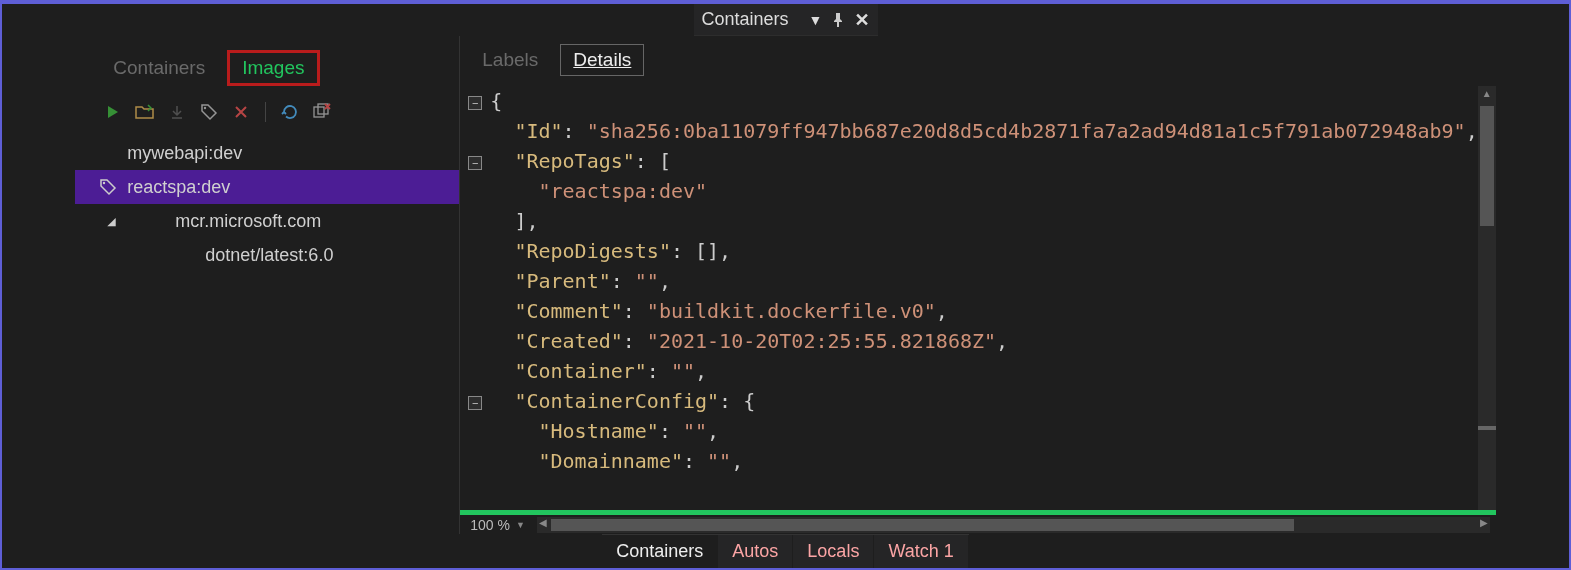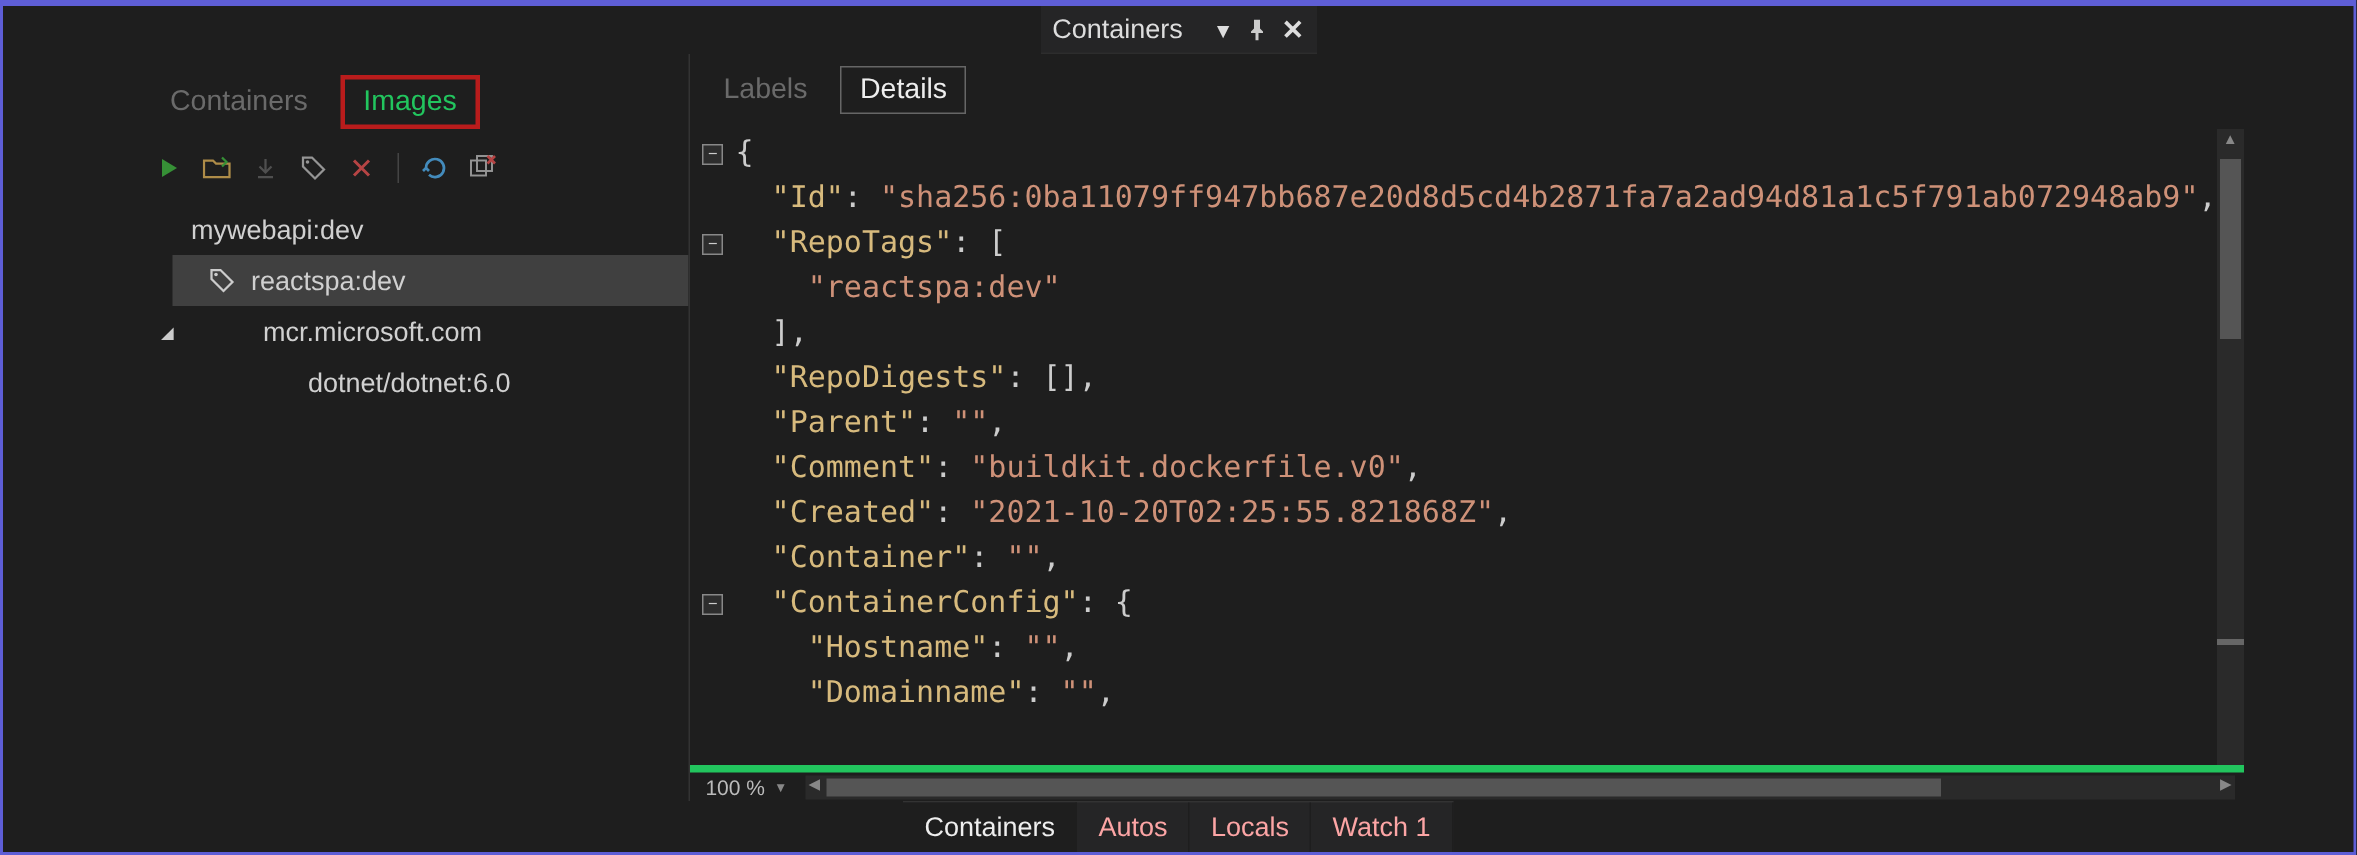--- a/index.html
+++ b/index.html
@@ -102,22 +102,21 @@
     align-items: center;
     height: 34px;
     font-size: 18px;
     color: #d0d0d0;
     padding-left: 42px;
     cursor: pointer;
   }
   .tree-item.child { padding-left: 52px; }
   .tree-item.grandchild { padding-left: 130px; }
   .tree-item.selected {
-    background: #404040;
-    margin-left: 40px;
+    background: #4c1d95;
   }
   .tree-item .expand {
     position: absolute;
     left: 30px;
     color: #ccc;
     font-size: 11px;
   }
   .tree-row { position: relative; }
   .tree-item .tag-icon {
     margin-right: 10px;
@@ -137,20 +136,21 @@
   }
   .right-tabs .tab {
     font-size: 19px;
     color: #6a6a6a;
     padding: 4px 12px;
     cursor: pointer;
   }
   .right-tabs .tab.active {
     color: #eee;
     border: 1px solid #666;
+    text-decoration: underline;
   }
   .editor-wrap {
     flex: 1;
     position: relative;
     min-height: 0;
     display: flex;
   }
   .gutter {
     width: 30px;
     padding-top: 2px;
@@ -316,21 +316,21 @@
             </div>
           </div>
         <div class="tree-row">
             <div class="tree-item" style="padding-left:100px">
           <span class="expand" style="left:32px">◢</span>
           <span>mcr.microsoft.com</span>
             </div>
           </div>
         <div class="tree-row">
             <div class="tree-item grandchild">
-              <span>dotnet/dotnet:6.0</span>
+              <span>dotnet/latest:6.0</span>
             </div>
           </div>
       </div>
     </div>
 
     <div class="right">
       <div class="right-tabs">
         <div class="tab">Labels</div>
         <div class="tab active">Details</div>
       </div>

